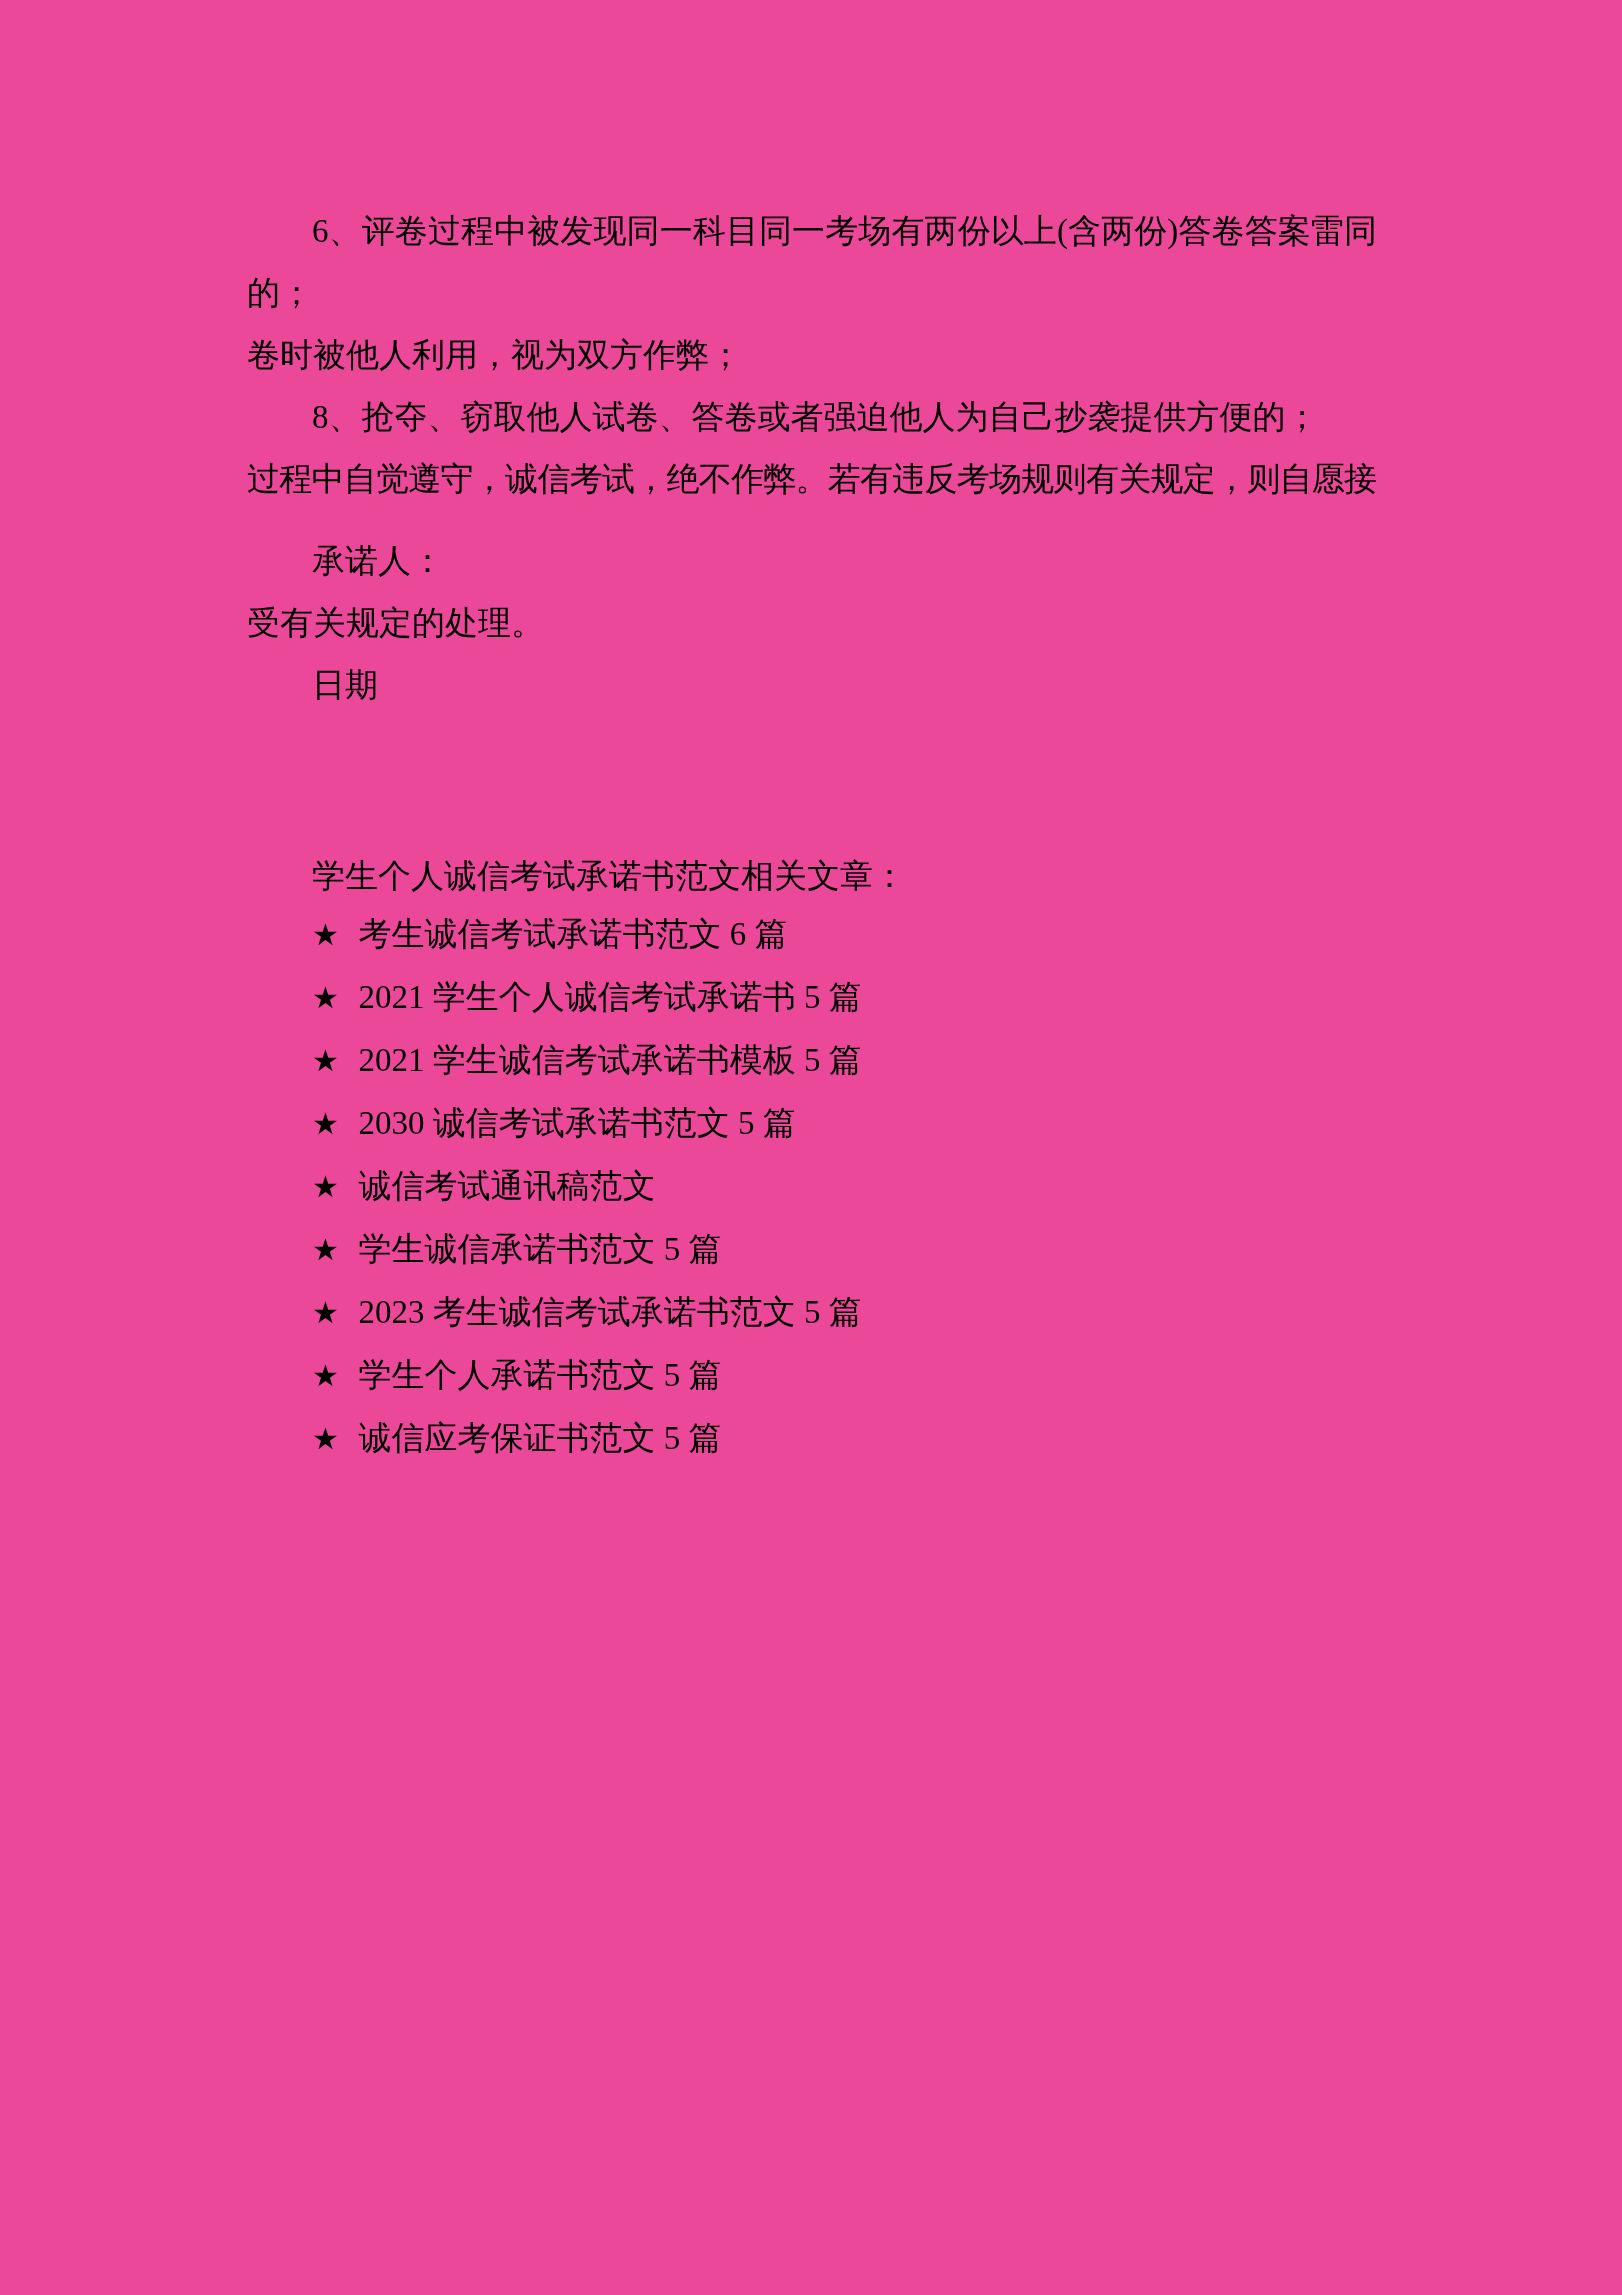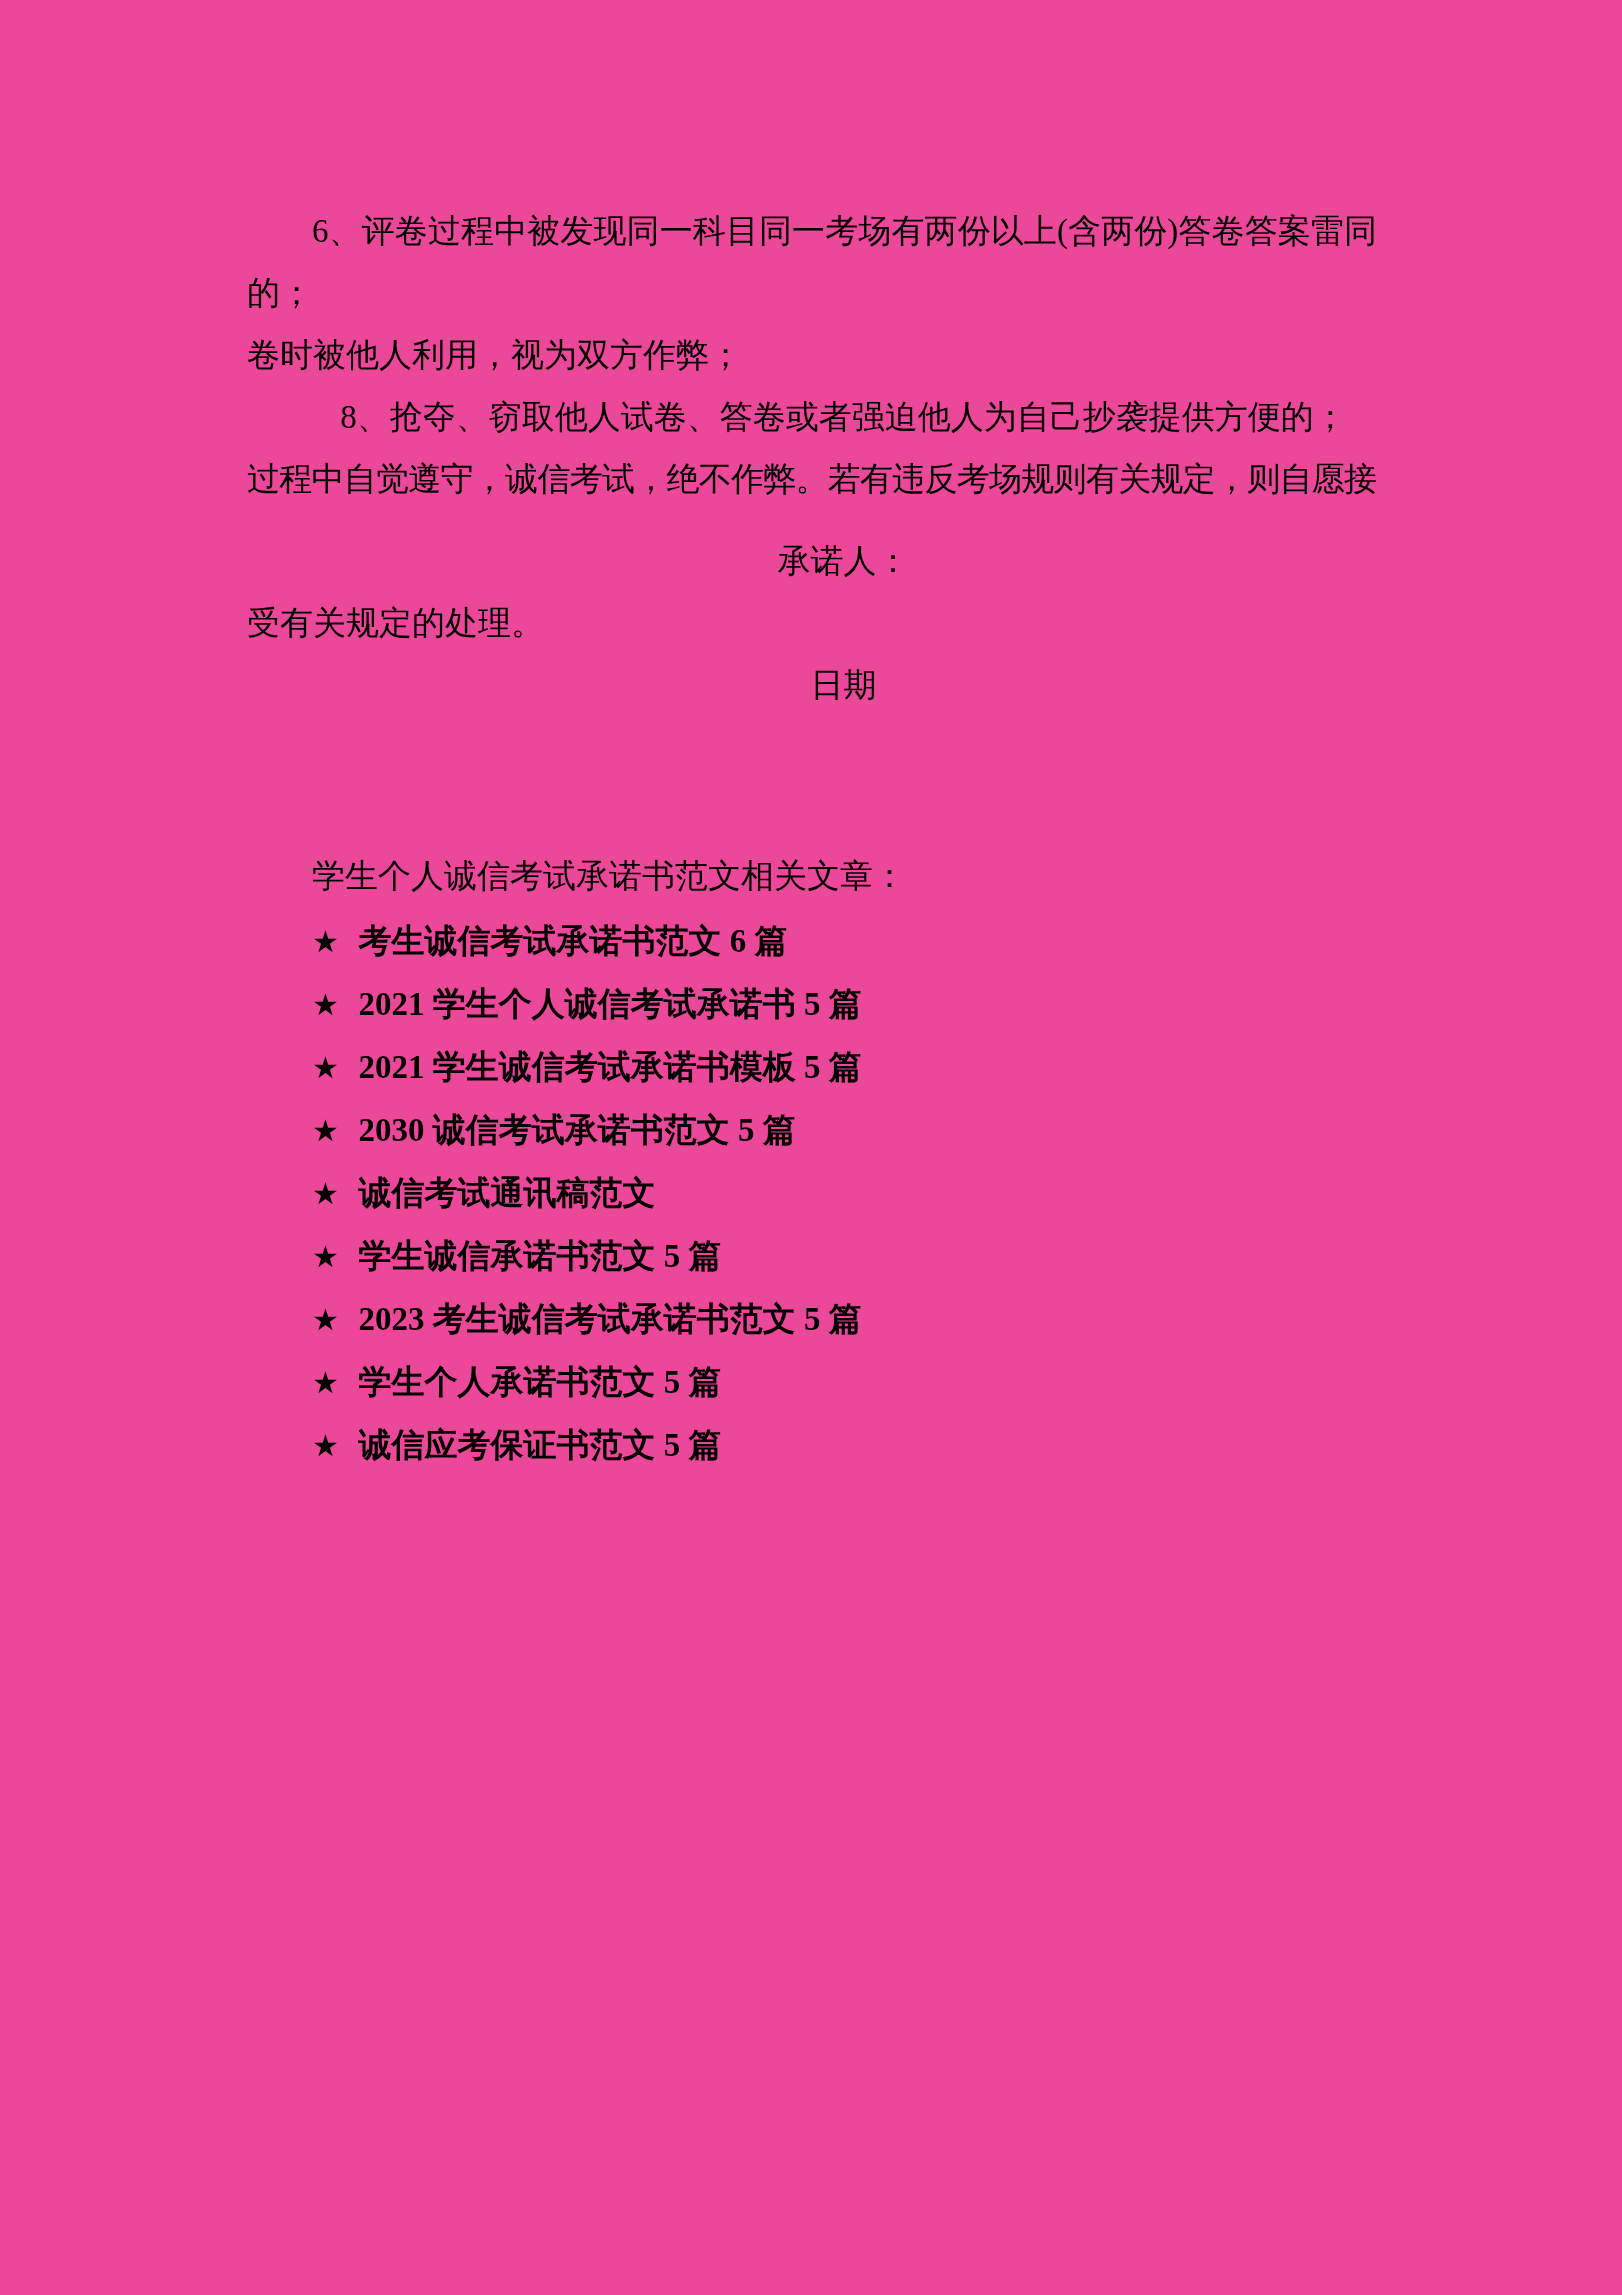--- a/index.html
+++ b/index.html
@@ -24,44 +24,42 @@
     width: 1128px;
     font-size: 33px;
     line-height: 62px;
   }
   .line {
     height: 62px;
     white-space: nowrap;
   }
   .line.indent {
     text-indent: 65px;
-    text-align: center;
   }
   .line.fill {
     white-space: normal;
     letter-spacing: -2px;
     text-align: justify;
     text-align-last: justify;
   }
   .line.gap-sm {
     margin-top: 19.6px;
   }
   .related-heading {
     margin-top: 129px;
     height: 62px;
     line-height: 62px;
     text-indent: 65px;
     white-space: nowrap;
   }
   .star-item {
     height: 63px;
-    line-height: 68px;
+    line-height: 54px;
     padding-left: 65px;
     white-space: nowrap;
-    font-weight: bold;
   }
   .star {
     display: inline-block;
     font-size: 30px;
     margin-right: 19.6px;
     vertical-align: baseline;
     font-family: "DejaVu Sans", sans-serif;
   }
 </style>
 </head>

